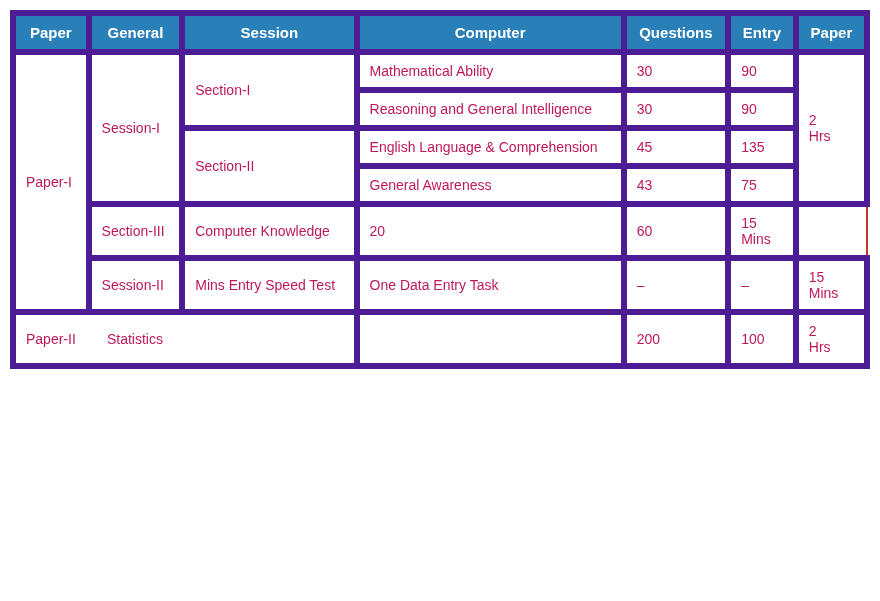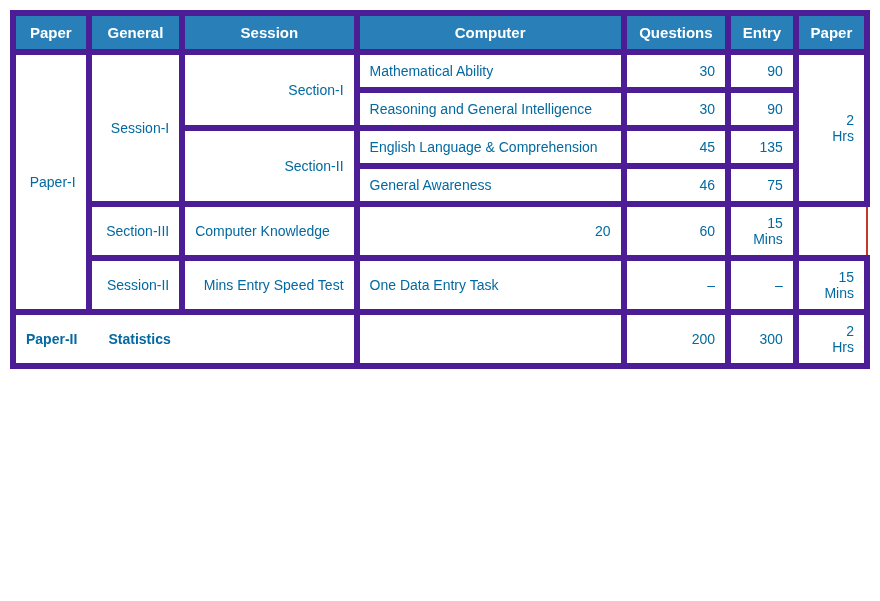--- a/index.html
+++ b/index.html
@@ -31,25 +31,25 @@
       vertical-align: middle;
     }
     thead th {
       background-color: #2980b9;
       color: #fff;
       font-weight: bold;
       text-align: center;
       font-size: 15px;
     }
     tbody td {
-      color: #0369a1;
+      color: #be185d;
       vertical-align: middle;
     }
     .center {
-      text-align: right;
+      text-align: left;
     }
     .paper-ii-row td {
       border-top: 2px solid #c0392b;
     }
   </style>
 </head>
 <body>
 
 <div class="table-wrapper">
   <table>
@@ -84,21 +84,21 @@
 
       <tr>
         <td rowspan="2" class="center">Section-II</td>
         <td>English Language &amp; Comprehension</td>
         <td class="center">45</td>
         <td class="center">135</td>
       </tr>
 
       <tr>
         <td>General Awareness</td>
-        <td class="center">46</td>
+        <td class="center">43</td>
         <td class="center">75</td>
       </tr>
 
       <tr>
         <td class="center">Section-III</td>
         <td>Computer Knowledge</td>
         <td class="center">20</td>
         <td class="center">60</td>
         <td class="center">15<br>Mins</td>
       </tr>
@@ -106,25 +106,25 @@
       <tr>
         <td class="center">Session-II</td>
         <td class="center">Mins Entry Speed Test</td>
         <td>One Data Entry Task</td>
         <td class="center">–</td>
         <td class="center">–</td>
         <td class="center">15<br>Mins</td>
       </tr>
 
       <tr class="paper-ii-row">
-        <td colspan="3" style="font-weight:bold;">
+        <td colspan="3" style="font-weight:normal;">
           <span>Paper-II</span>
           &nbsp;&nbsp;&nbsp;&nbsp;&nbsp;&nbsp;
           <span>Statistics</span>
         </td>
         <td></td>
         <td class="center">200</td>
-        <td class="center">300</td>
+        <td class="center">100</td>
         <td class="center">2<br>Hrs</td>
       </tr>
     </tbody>
   </table>
 </div>
 
 </body></html>

